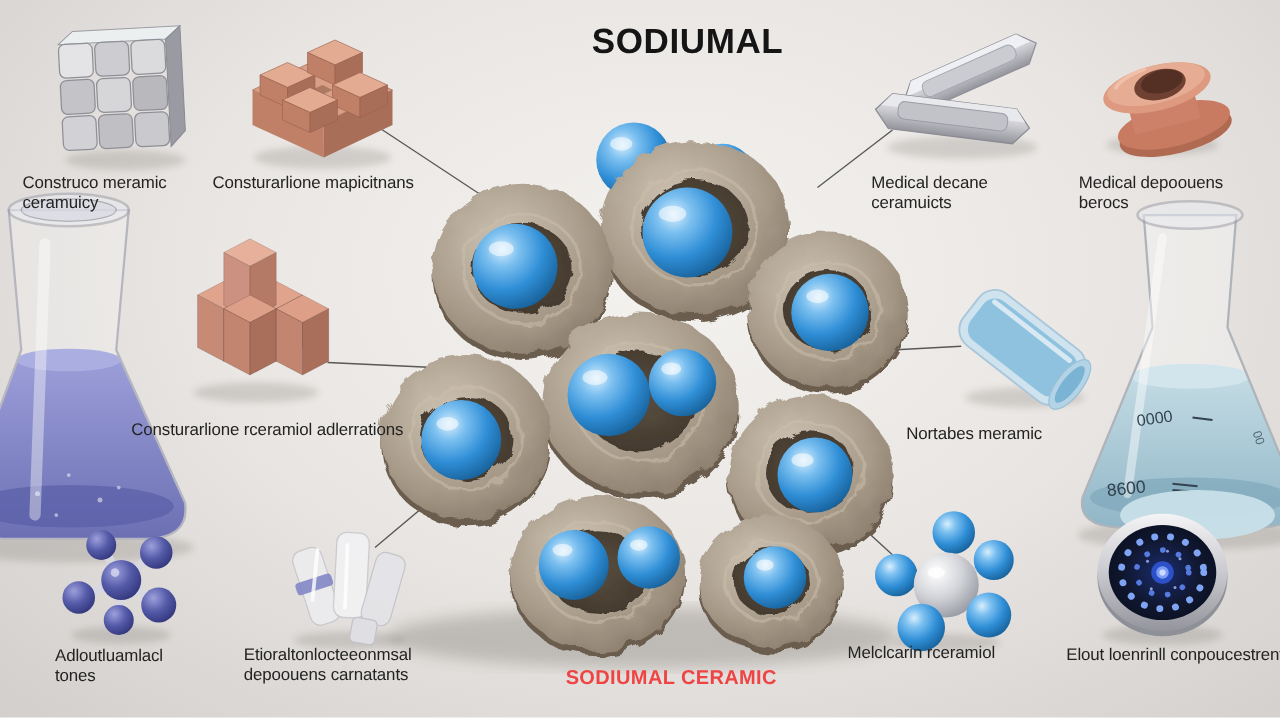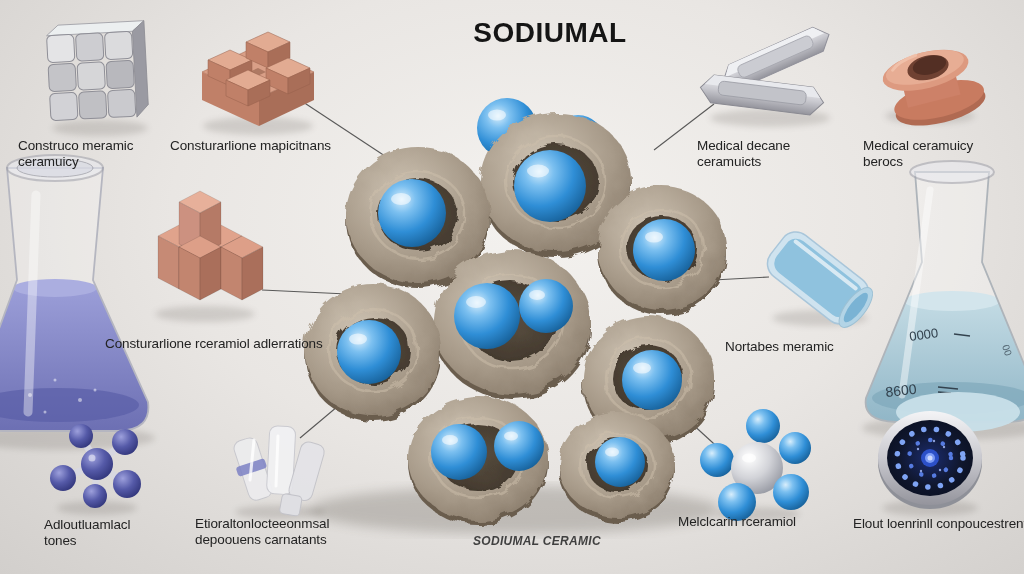--- a/index.html
+++ b/index.html
@@ -12,21 +12,21 @@
   .label{
     position:absolute;color:#232323;font-size:13.5px;line-height:1.22;
     text-align:left;font-weight:500;letter-spacing:-0.1px;
   }
   .title{
     position:absolute;top:17px;left:550px;transform:translateX(-50%);
     font-size:28px;font-weight:700;color:#151515;letter-spacing:.5px;white-space:nowrap;
   }
   .footer-title{
     position:absolute;top:534px;left:537px;transform:translateX(-50%);
-    font-size:12px;font-weight:600;color:#404040;letter-spacing:.3px;white-space:nowrap;font-style:italic;
+    font-size:16px;font-weight:600;color:#ef4444;letter-spacing:.3px;white-space:nowrap;
   }
 </style>
 </head>
 <body>
 
 <svg class="canvas" viewBox="0 0 1024 574">
   <defs>
     <radialGradient id="gBlue" cx="0.35" cy="0.3" r="0.8">
       <stop offset="0" stop-color="#d8eefc"></stop>
         <stop offset="0.25" stop-color="#7cc0f0"></stop>
@@ -399,19 +399,19 @@
     </g>
   </g>
 </svg>
 
 <div class="title">SODIUMAL</div>
 <div class="footer-title">SODIUMAL CERAMIC</div>
 
 <div class="label" style="left:18px;top:138px;width:165px">Construco meramic ceramuicy</div>
 <div class="label" style="left:170px;top:138px;width:165px">Consturarlione mapicitnans</div>
 <div class="label" style="left:697px;top:138px;width:150px">Medical decane ceramuicts</div>
-<div class="label" style="left:863px;top:138px;width:150px">Medical ceramuicy berocs</div>
+<div class="label" style="left:863px;top:138px;width:150px">Medical depoouens berocs</div>
 <div class="label" style="left:105px;top:336px;width:235px">Consturarlione rceramiol adlerrations</div>
 <div class="label" style="left:725px;top:339px;width:165px">Nortabes meramic</div>
 <div class="label" style="left:44px;top:517px;width:120px">Adloutluamlacl tones</div>
 <div class="label" style="left:195px;top:516px;width:170px">Etioraltonlocteeonmsal depoouens carnatants</div>
 <div class="label" style="left:678px;top:514px;width:195px">Melclcarin rceramiol</div>
 <div class="label" style="left:853px;top:516px;width:175px">Elout loenrinll conpoucestrent</div>
 
 </body></html>

